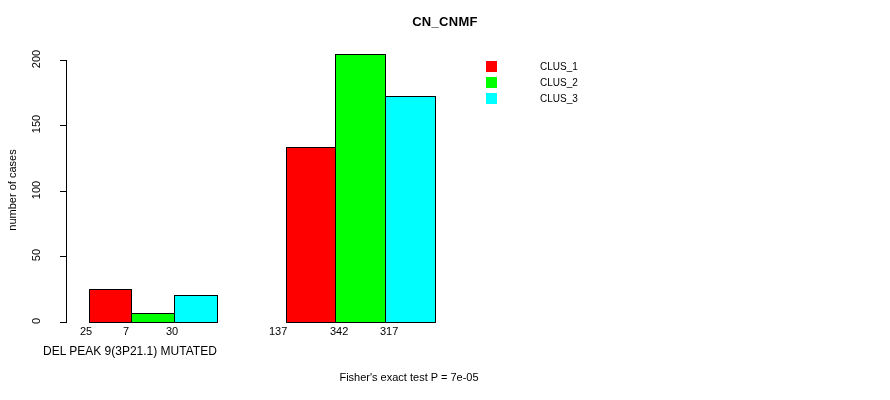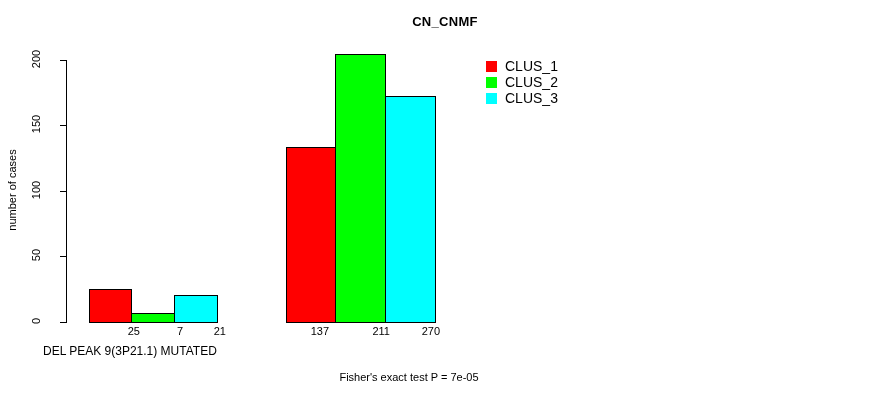--- a/index.html
+++ b/index.html
@@ -86,21 +86,21 @@
     border: 1px solid #000000;
   }
   .baseline {
     position: absolute;
     height: 1px;
     background: #000000;
   }
   .bar-value {
     position: absolute;
     font-size: 11px;
-    text-align: right;
+    text-align: left;
     top: 325px;
     width: 60px;
   }
   .group-label {
     position: absolute;
     font-size: 12px;
     top: 344px;
   }
   
   .legend {
@@ -114,22 +114,23 @@
     display: flex;
     align-items: center;
   }
   .legend-swatch {
     width: 11px;
     height: 11px;
     display: inline-block;
     margin-right: 8px;
   }
   .legend-label {
-    font-size: 14px;
+    font-size: 10px;
     line-height: 11px;
+    margin-left: 35px;
   }
   
   .footer-note {
     position: absolute;
     left: 0;
     top: 371px;
     width: 818px;
     text-align: center;
     font-size: 11px;
   }
@@ -178,25 +179,25 @@
     <div class="bar" style="left:89px; top:289px; width:43px; height:34px; background:#FF0000;"></div>
     <div class="bar" style="left:131px; top:313px; width:44px; height:10px; background:#00FF00;"></div>
     <div class="bar" style="left:174px; top:295px; width:44px; height:28px; background:#00FFFF;"></div>
 
     <div class="bar" style="left:286px; top:147px; width:50px; height:176px; background:#FF0000;"></div>
     <div class="bar" style="left:335px; top:54px; width:51px; height:269px; background:#00FF00;"></div>
     <div class="bar" style="left:385px; top:96px; width:51px; height:227px; background:#00FFFF;"></div>
 
     <div class="bar-value" style="left:80px;">25</div>
     <div class="bar-value" style="left:123px;">7</div>
-    <div class="bar-value" style="left:166px;">21</div>
+    <div class="bar-value" style="left:166px;">30</div>
 
     <div class="bar-value" style="left:269px;">137</div>
-    <div class="bar-value" style="left:330px;">211</div>
-    <div class="bar-value" style="left:380px;">270</div>
+    <div class="bar-value" style="left:330px;">342</div>
+    <div class="bar-value" style="left:380px;">317</div>
 
     <div class="group-label" style="left:43px; width:220px;">DEL PEAK 9(3P21.1) MUTATED</div>
   </div>
 
   <div class="legend">
     <div class="legend-row">
       <span class="legend-swatch" style="background:#FF0000;"></span>
       <span class="legend-label">CLUS_1</span>
     </div>
     <div class="legend-row">

